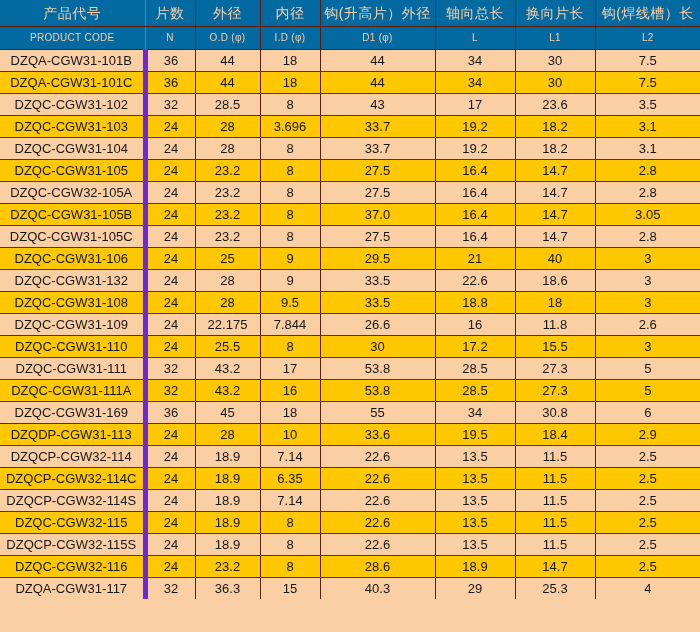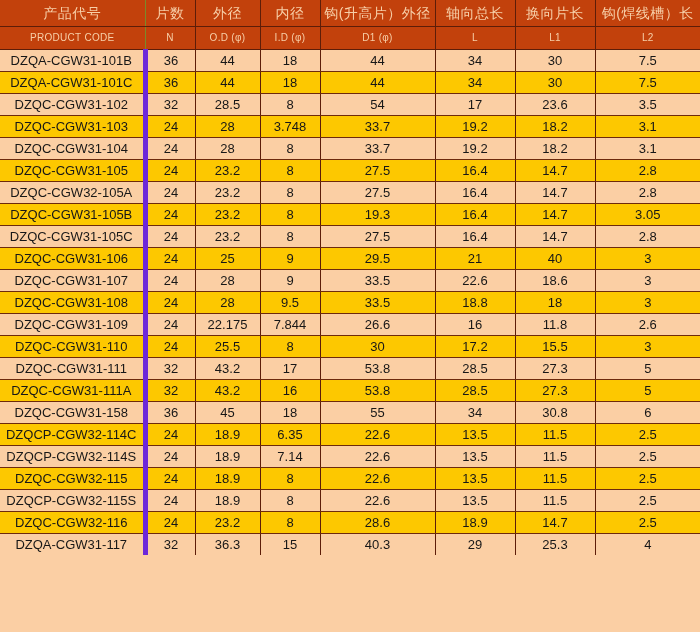--- a/index.html
+++ b/index.html
@@ -19,21 +19,21 @@
   table.spec col.c-od  {width:65px;}
   table.spec col.c-id  {width:60px;}
   table.spec col.c-d1  {width:115px;}
   table.spec col.c-l   {width:80px;}
   table.spec col.c-l1  {width:80px;}
   table.spec col.c-l2  {width:105px;}
 
   
   thead tr.head-cn th,
   thead tr.head-en th{
-    background:#c2410c;
+    background:#0369a1;
     color:#f7cfa8;
     font-weight:normal;
     text-align:center;
     border-right:1px solid #5d1d08;
     border-bottom:1px solid #5d1d08;
     padding:0;
     line-height:1;
   }
   thead tr.head-cn th{
     height:26px;
@@ -127,30 +127,30 @@
           <td>44</td>
           <td>34</td>
           <td>30</td>
           <td>7.5</td>
         </tr>
         <tr class="odd">
           <td class="code-col">DZQC-CGW31-102</td>
           <td>32</td>
           <td>28.5</td>
           <td>8</td>
-          <td>54</td>
+          <td>43</td>
           <td>17</td>
           <td>23.6</td>
           <td>3.5</td>
         </tr>
         <tr class="even">
           <td class="code-col">DZQC-CGW31-103</td>
           <td>24</td>
           <td>28</td>
-          <td>3.748</td>
+          <td>3.696</td>
           <td>33.7</td>
           <td>19.2</td>
           <td>18.2</td>
           <td>3.1</td>
         </tr>
         <tr class="odd">
           <td class="code-col">DZQC-CGW31-104</td>
           <td>24</td>
           <td>28</td>
           <td>8</td>
@@ -177,21 +177,21 @@
           <td>27.5</td>
           <td>16.4</td>
           <td>14.7</td>
           <td>2.8</td>
         </tr>
         <tr class="even">
           <td class="code-col">DZQC-CGW31-105B</td>
           <td>24</td>
           <td>23.2</td>
           <td>8</td>
-          <td>19.3</td>
+          <td>37.0</td>
           <td>16.4</td>
           <td>14.7</td>
           <td>3.05</td>
         </tr>
         <tr class="odd">
           <td class="code-col">DZQC-CGW31-105C</td>
           <td>24</td>
           <td>23.2</td>
           <td>8</td>
           <td>27.5</td>
@@ -203,21 +203,21 @@
           <td class="code-col">DZQC-CGW31-106</td>
           <td>24</td>
           <td>25</td>
           <td>9</td>
           <td>29.5</td>
           <td>21</td>
           <td>40</td>
           <td>3</td>
         </tr>
         <tr class="odd">
-          <td class="code-col">DZQC-CGW31-107</td>
+          <td class="code-col">DZQC-CGW31-132</td>
           <td>24</td>
           <td>28</td>
           <td>9</td>
           <td>33.5</td>
           <td>22.6</td>
           <td>18.6</td>
           <td>3</td>
         </tr>
         <tr class="even">
           <td class="code-col">DZQC-CGW31-108</td>
@@ -263,28 +263,48 @@
           <td class="code-col">DZQC-CGW31-111A</td>
           <td>32</td>
           <td>43.2</td>
           <td>16</td>
           <td>53.8</td>
           <td>28.5</td>
           <td>27.3</td>
           <td>5</td>
         </tr>
         <tr class="odd">
-          <td class="code-col">DZQC-CGW31-158</td>
+          <td class="code-col">DZQC-CGW31-169</td>
           <td>36</td>
           <td>45</td>
           <td>18</td>
           <td>55</td>
           <td>34</td>
           <td>30.8</td>
           <td>6</td>
+        </tr>
+        <tr class="even">
+          <td class="code-col">DZQDP-CGW31-113</td>
+          <td>24</td>
+          <td>28</td>
+          <td>10</td>
+          <td>33.6</td>
+          <td>19.5</td>
+          <td>18.4</td>
+          <td>2.9</td>
+        </tr>
+        <tr class="odd">
+          <td class="code-col">DZQCP-CGW32-114</td>
+          <td>24</td>
+          <td>18.9</td>
+          <td>7.14</td>
+          <td>22.6</td>
+          <td>13.5</td>
+          <td>11.5</td>
+          <td>2.5</td>
         </tr>
         <tr class="even">
           <td class="code-col">DZQCP-CGW32-114C</td>
           <td>24</td>
           <td>18.9</td>
           <td>6.35</td>
           <td>22.6</td>
           <td>13.5</td>
           <td>11.5</td>
           <td>2.5</td>

